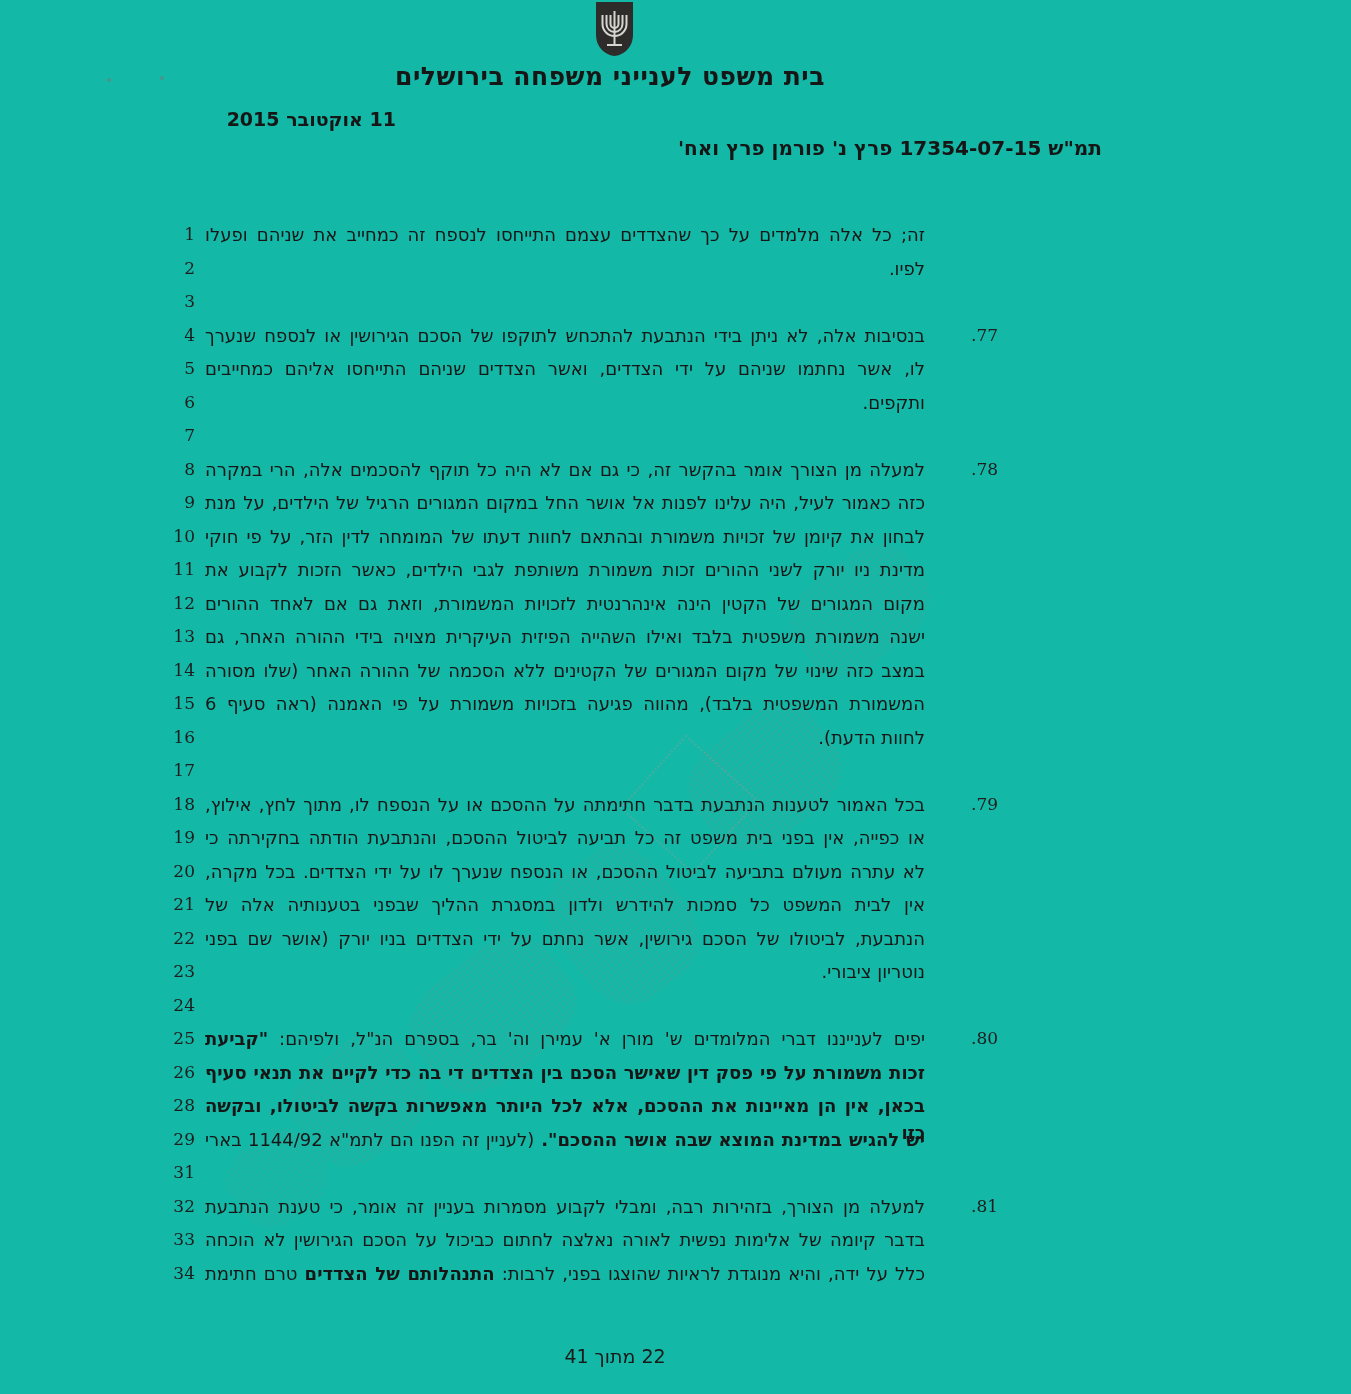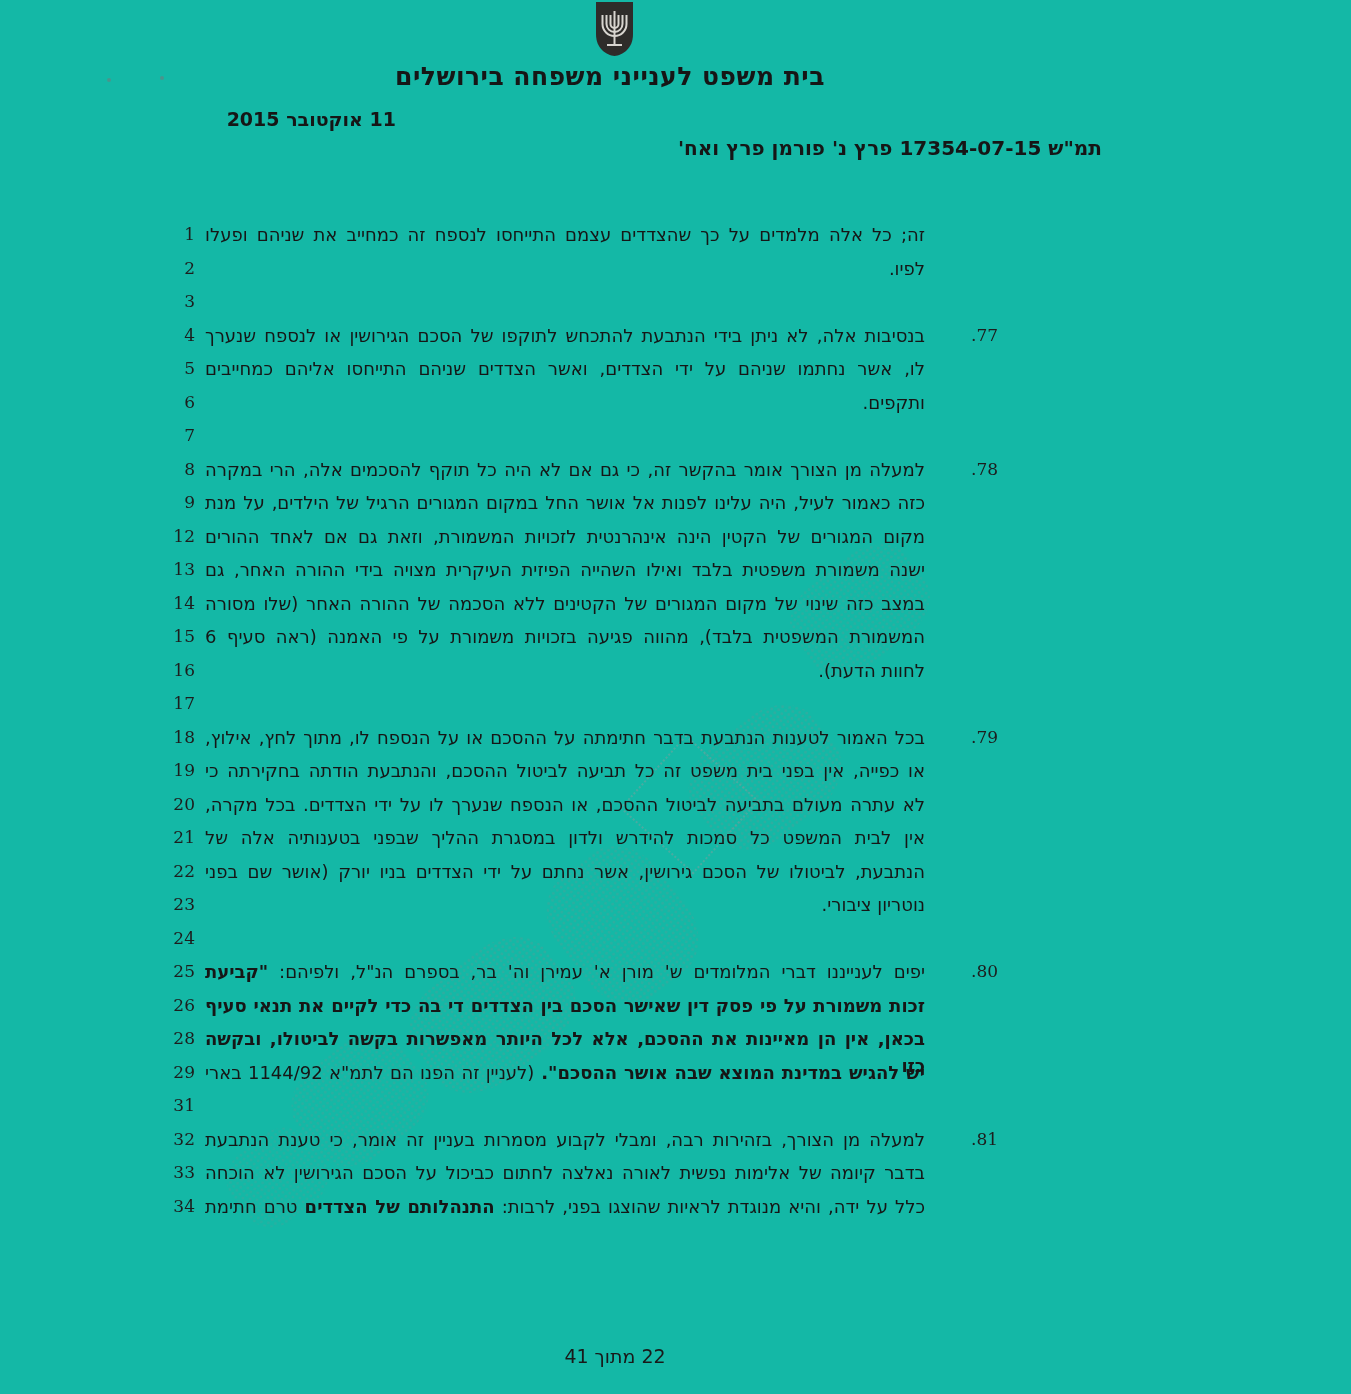--- a/index.html
+++ b/index.html
@@ -135,20 +135,28 @@
       <div class="line-row">
         <span class="line-num">8</span>
         <div class="line-text just"><span>למעלה מן הצורך אומר בהקשר זה, כי גם אם לא היה כל תוקף להסכמים אלה, הרי במקרה</span></div>
         <span class="para-num">.78</span>
       </div>
       <div class="line-row">
         <span class="line-num">9</span>
         <div class="line-text just"><span>כזה כאמור לעיל, היה עלינו לפנות אל אושר החל במקום המגורים הרגיל של הילדים, על מנת</span></div>
       </div>
       <div class="line-row">
+        <span class="line-num">10</span>
+        <div class="line-text just"><span>לבחון את קיומן של זכויות משמורת ובהתאם לחוות דעתו של המומחה לדין הזר, על פי חוקי</span></div>
+      </div>
+      <div class="line-row">
+        <span class="line-num">11</span>
+        <div class="line-text just"><span>מדינת ניו יורק לשני ההורים זכות משמורת משותפת לגבי הילדים, כאשר הזכות לקבוע את</span></div>
+      </div>
+      <div class="line-row">
         <span class="line-num">12</span>
         <div class="line-text just"><span>מקום המגורים של הקטין הינה אינהרנטית לזכויות המשמורת, וזאת גם אם לאחד ההורים</span></div>
       </div>
       <div class="line-row">
         <span class="line-num">13</span>
         <div class="line-text just"><span>ישנה משמורת משפטית בלבד ואילו השהייה הפיזית העיקרית מצויה בידי ההורה האחר, גם</span></div>
       </div>
       <div class="line-row">
         <span class="line-num">14</span>
         <div class="line-text just"><span>במצב כזה שינוי של מקום המגורים של הקטינים ללא הסכמה של ההורה האחר (שלו מסורה</span></div>

